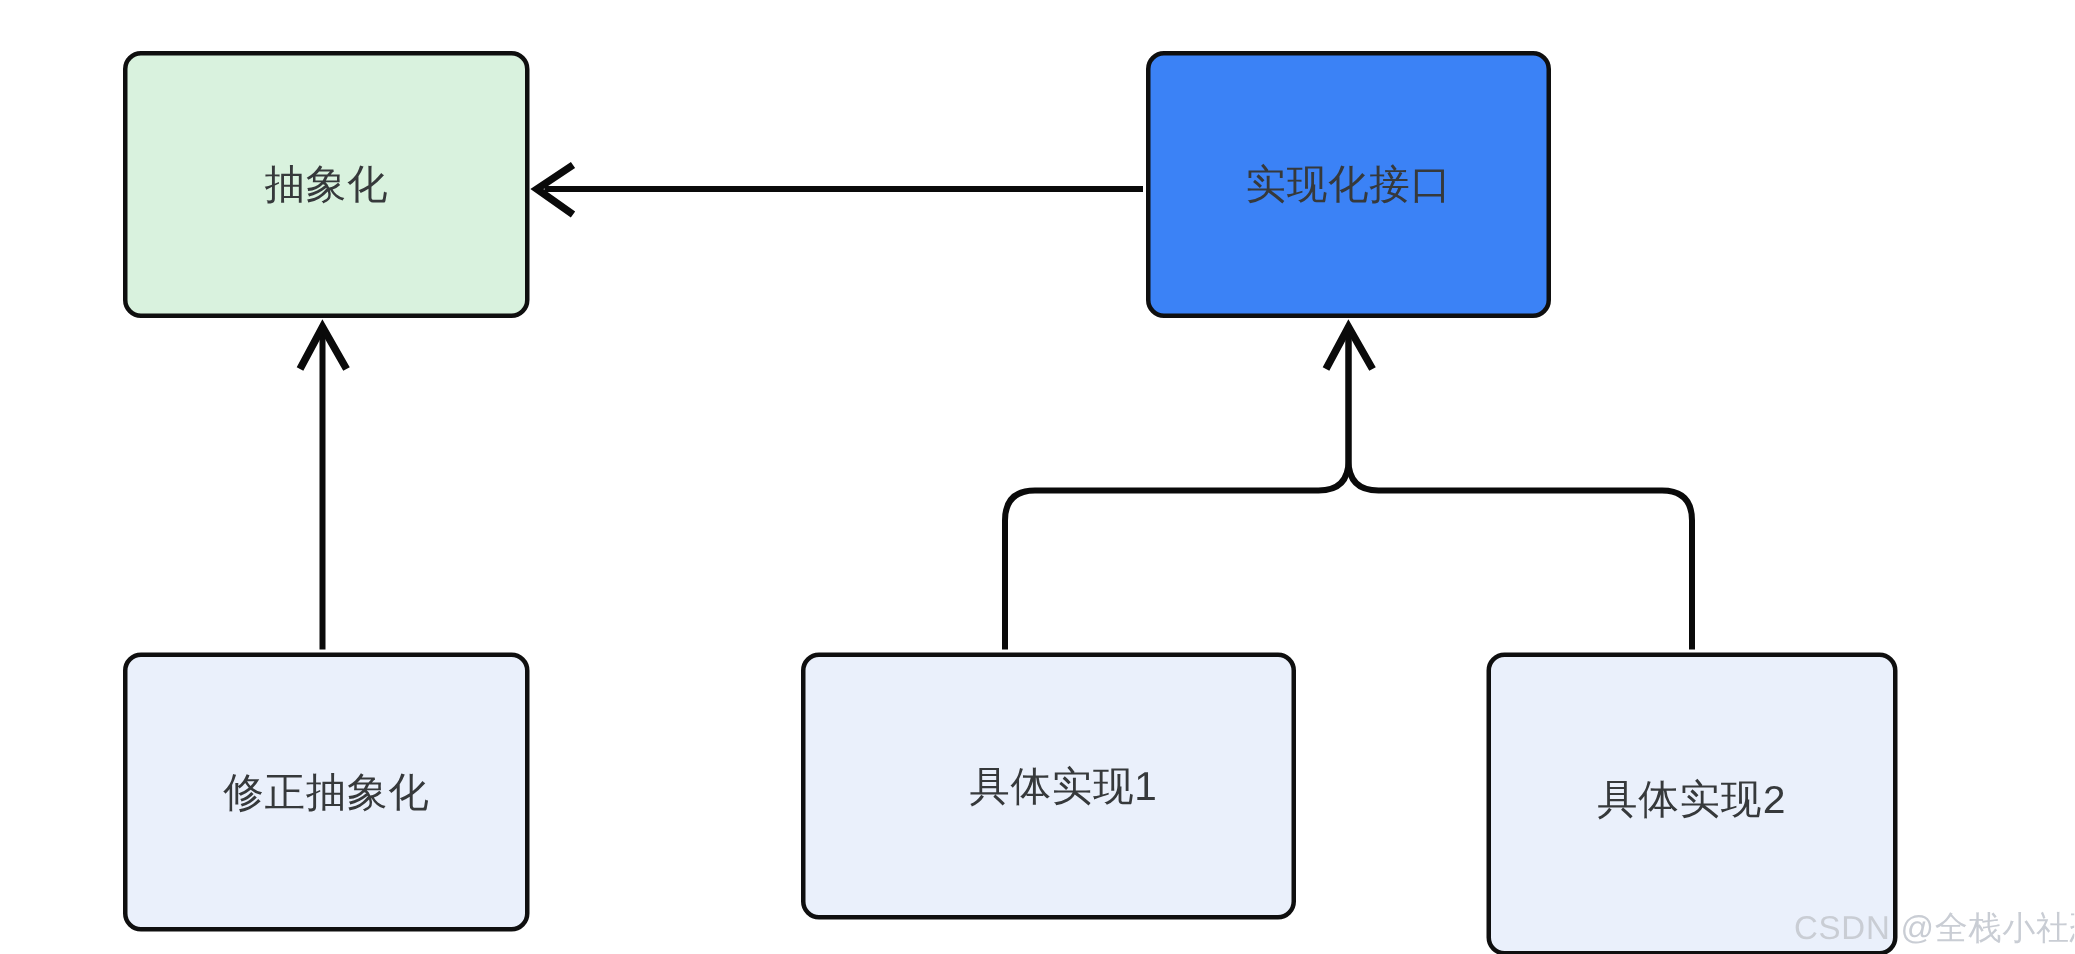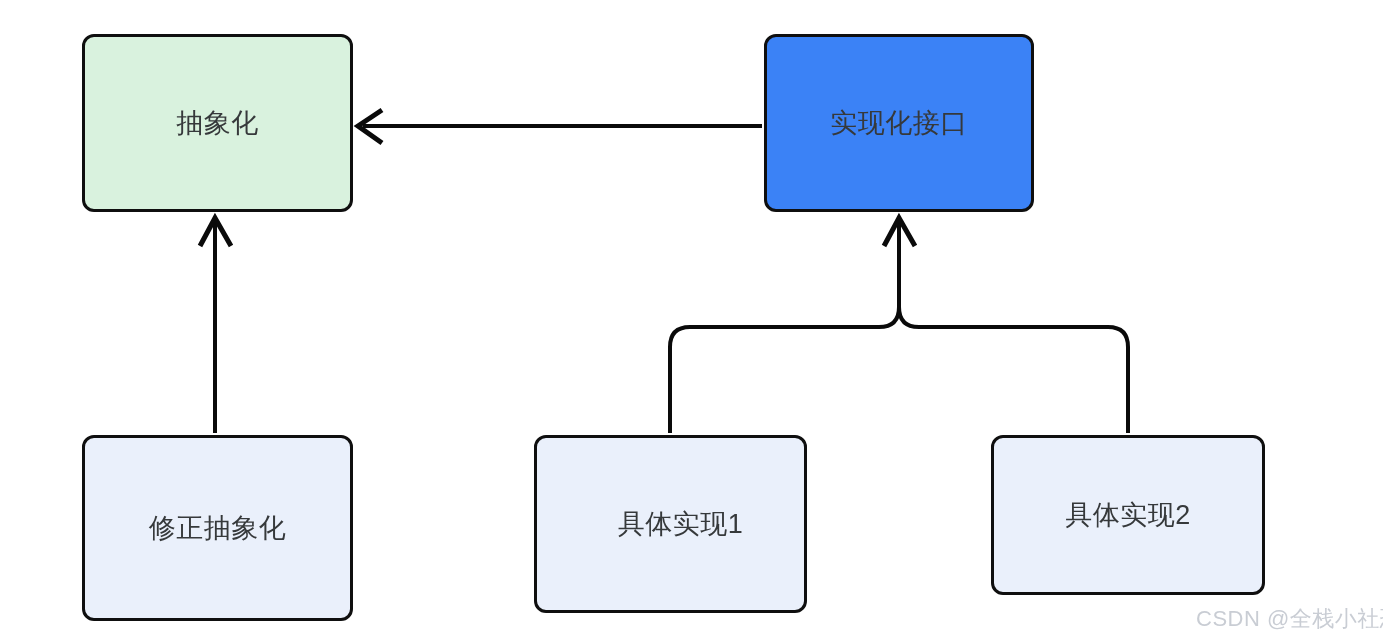--- a/index.html
+++ b/index.html
@@ -59,31 +59,32 @@
   .node-refined {
     left: 82px;
     top: 435px;
     width: 271px;
     height: 186px;
     background: #eaf0fb;
   }
   .node-concrete-1 {
     left: 534px;
     top: 435px;
-    width: 273px;
+    width: 330px;
     height: 178px;
     background: #eaf0fb;
     padding-left: 20px;
   }
   .node-concrete-2 {
     left: 991px;
     top: 435px;
     width: 274px;
-    height: 160px;
+    height: 202px;
     background: #eaf0fb;
+    font-family: Liberation Mono, monospace;
   }
   .watermark {
     position: absolute;
     left: 1196px;
     top: 604px;
     font-size: 22px;
     color: #c9cdd4;
     white-space: nowrap;
     letter-spacing: 0.5px;
   }

